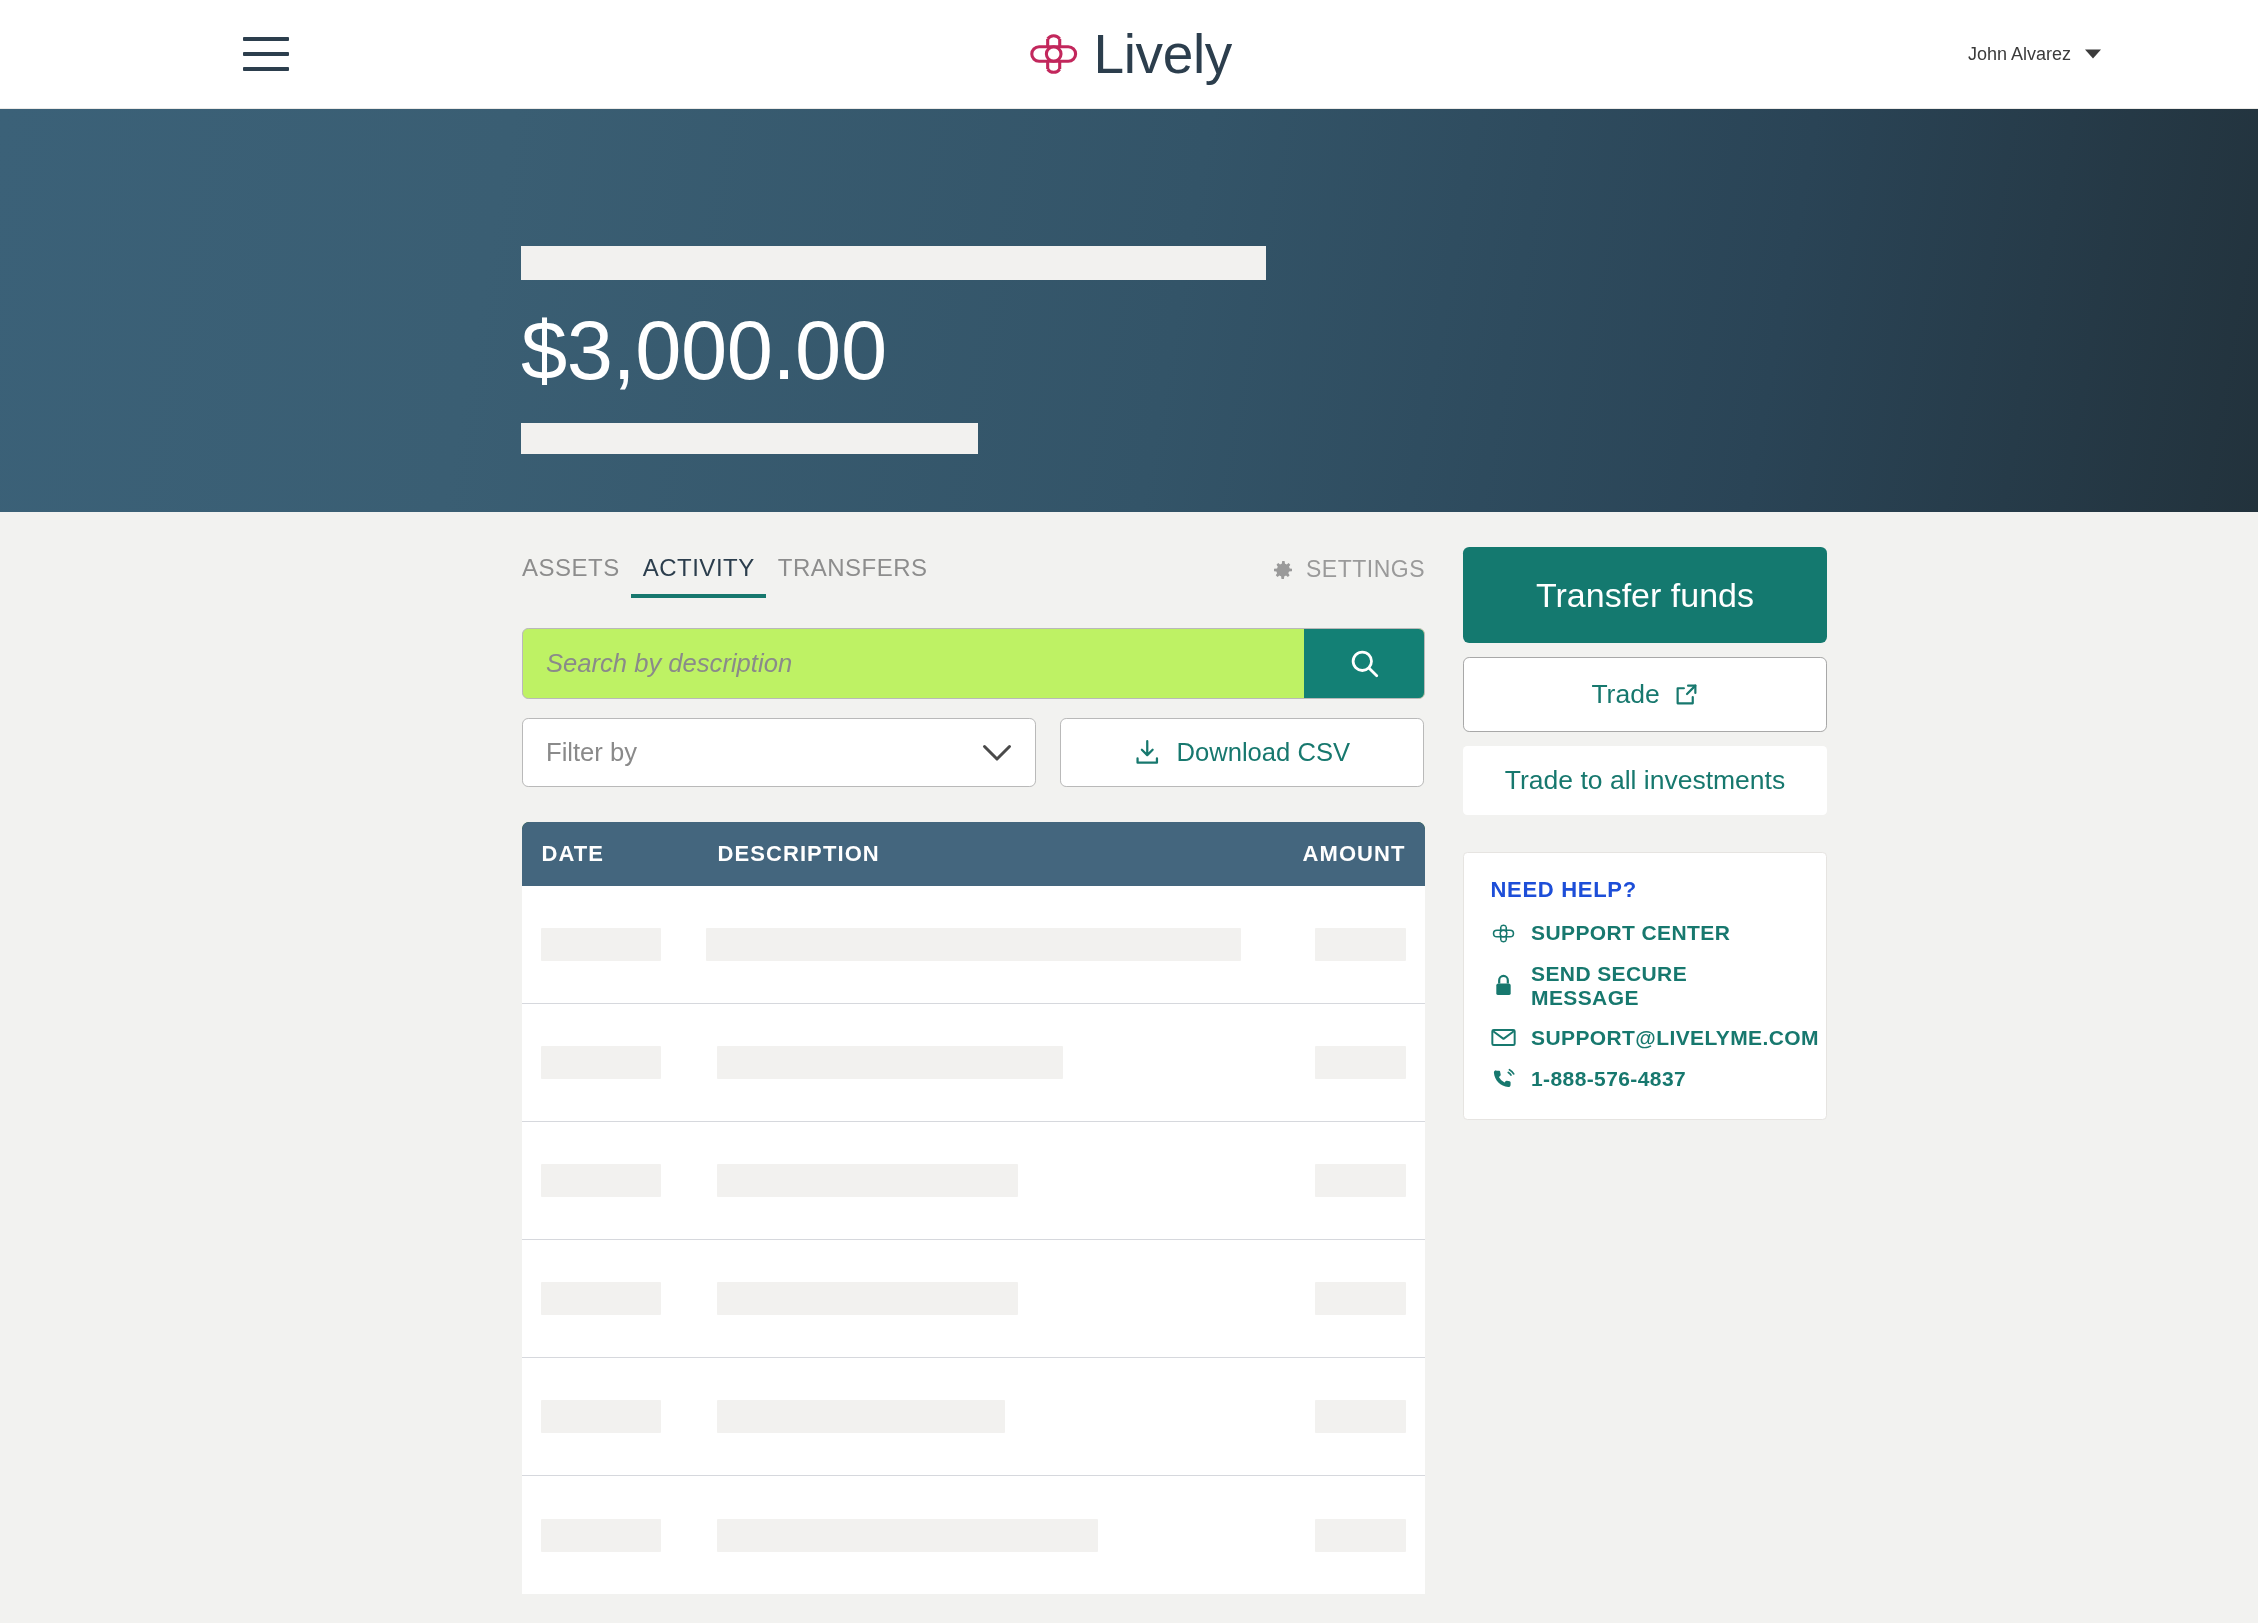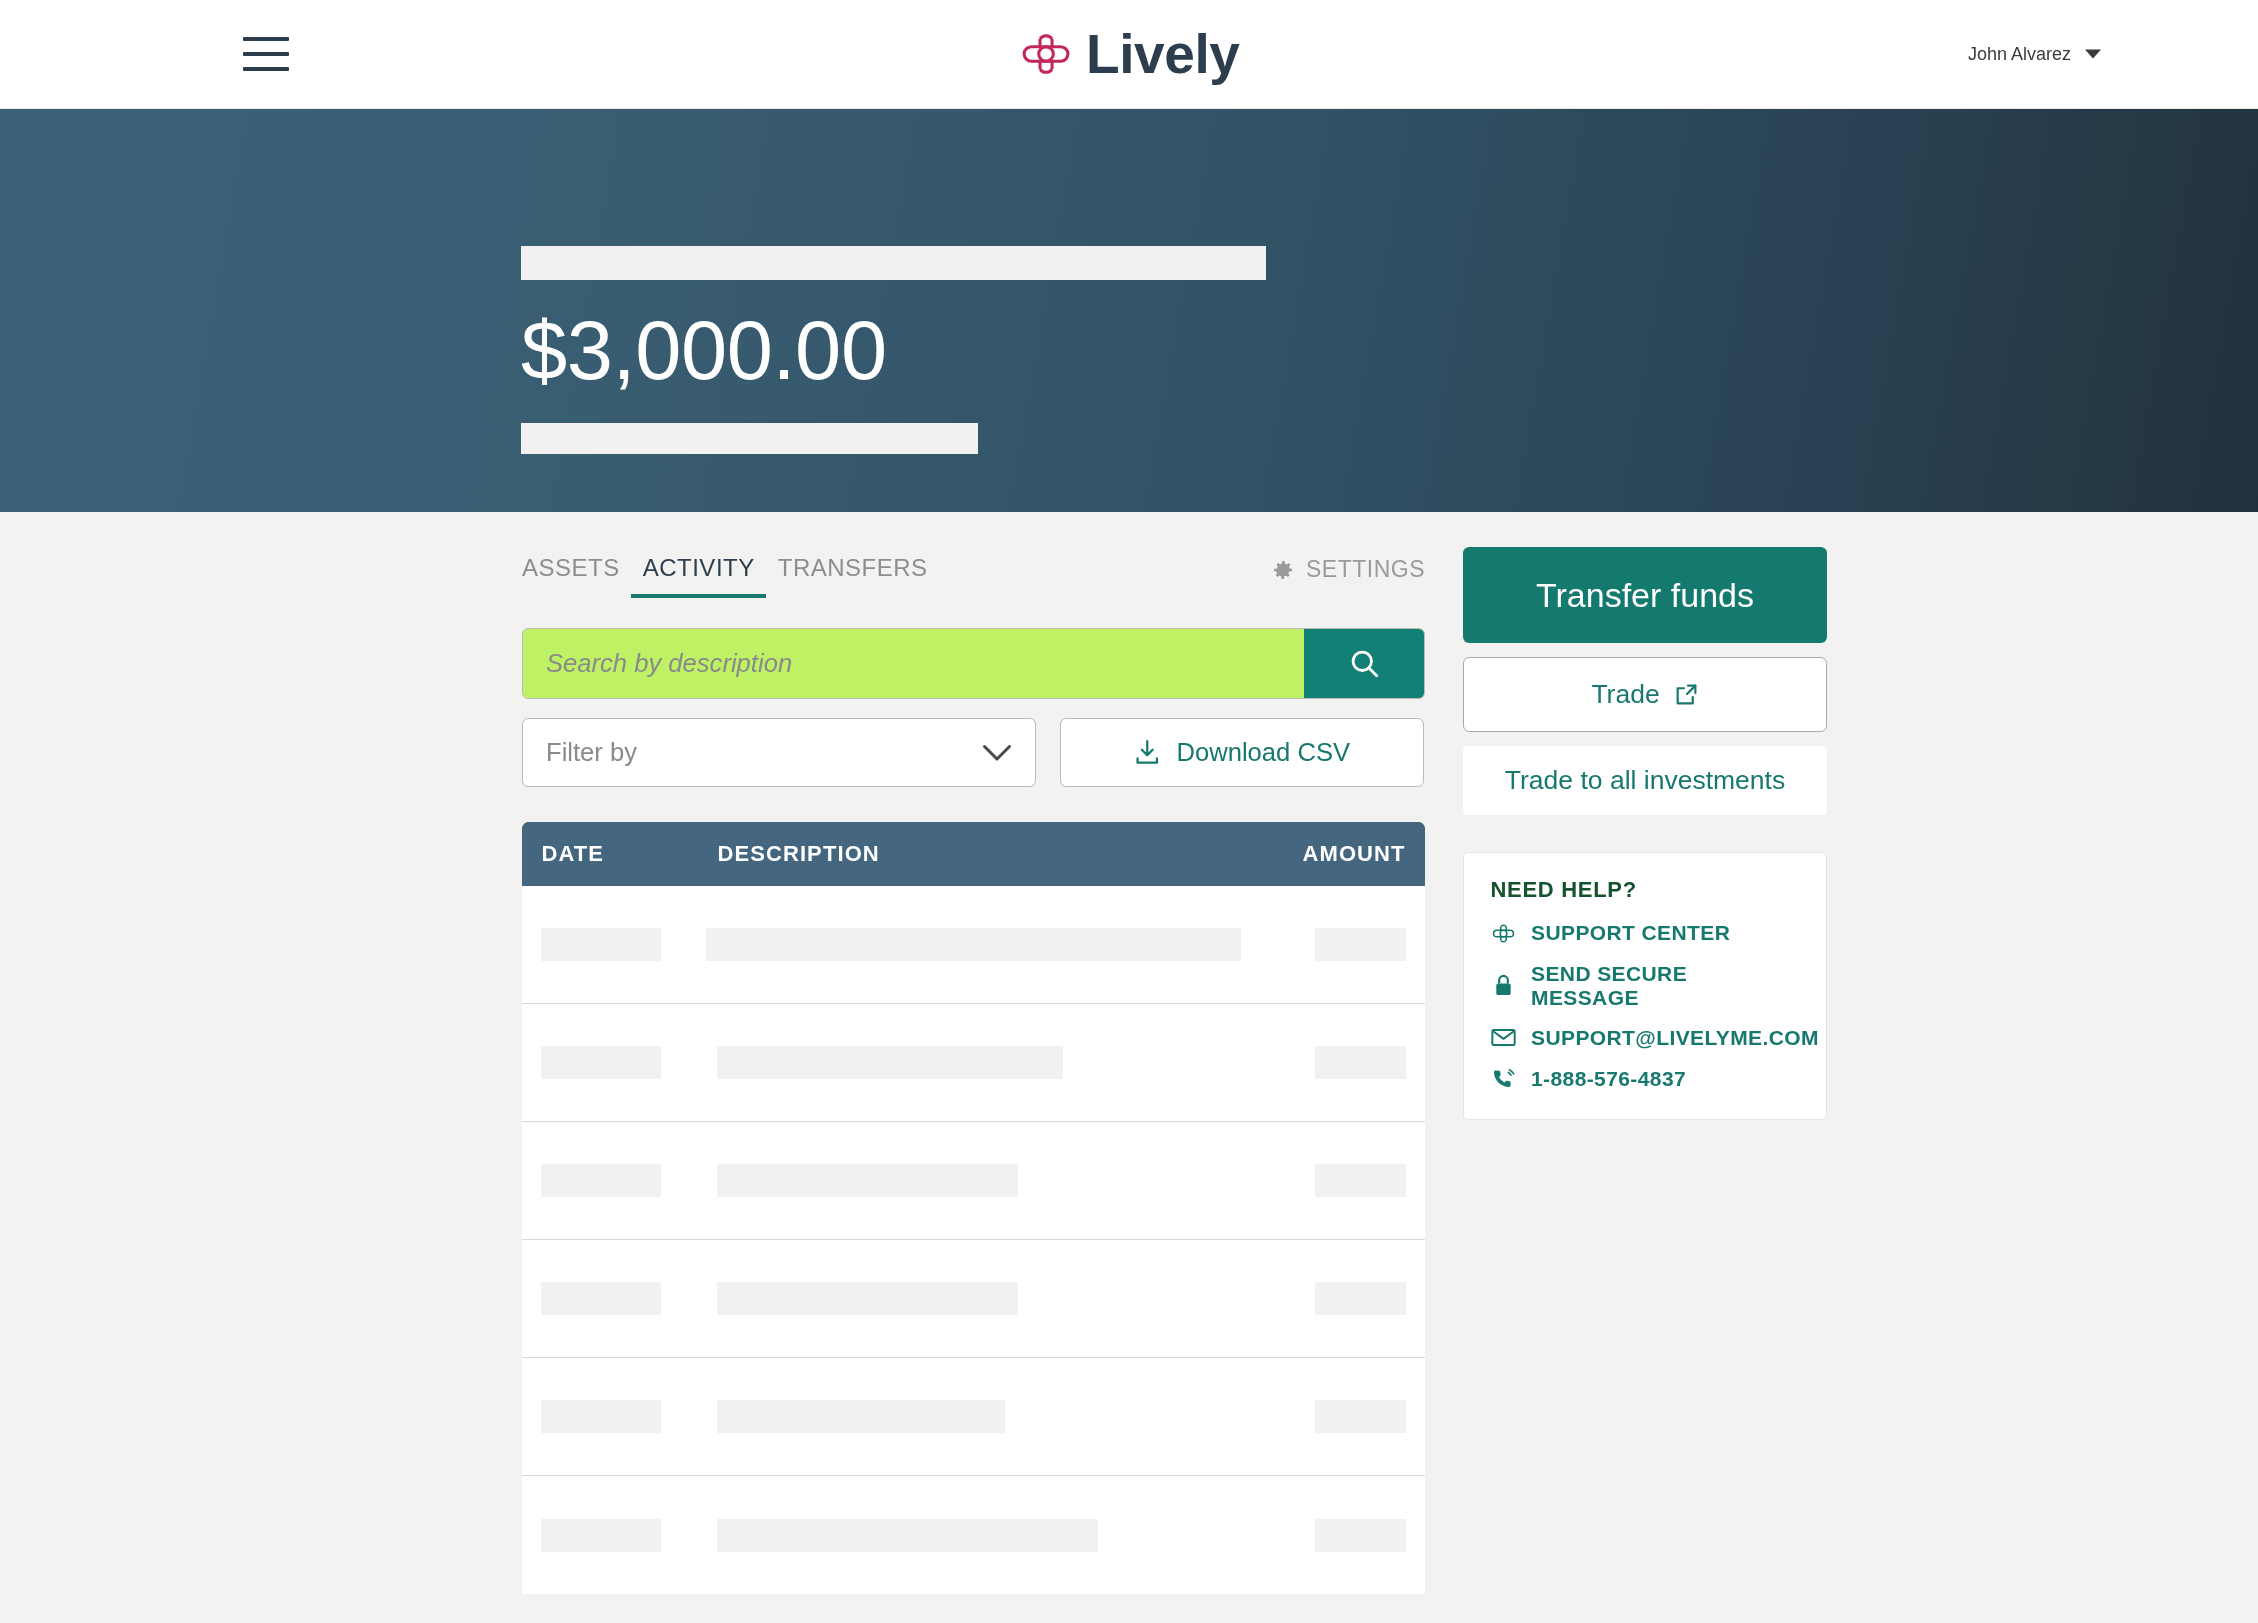--- a/index.html
+++ b/index.html
@@ -56,21 +56,21 @@
     align-items: center;
     gap: 12.4px;
     cursor: pointer;
   }
   .brand-mark { width: 55px; height: 55px; display: block; }
   .brand-text {
     font-size: 55px;
     color: #2c3e4d;
     letter-spacing: -0.4px;
     line-height: 1;
-    font-weight: 700;
+    font-weight: 400;
   }
 
   .user-menu {
     position: absolute;
     right: 157px;
     top: 50%;
     transform: translateY(-50%);
     display: flex;
     align-items: center;
     gap: 14px;
@@ -322,21 +322,21 @@
   .help-card {
     width: 364px;
     background: #fff;
     border: 0.9px solid #e6e4e1;
     border-radius: 4.4px;
     margin-top: 37px;
     padding: 24px 26.5px 26.5px 26.5px;
   }
   .help-title {
     font-size: 22px;
-    color: #14532d;
+    color: #1d4ed8;
     letter-spacing: 0.7px;
     font-weight: 700;
     margin-bottom: 17px;
   }
   .help-link {
     display: flex;
     align-items: center;
     gap: 14px;
     color: #17786e;
     font-size: 21px;

